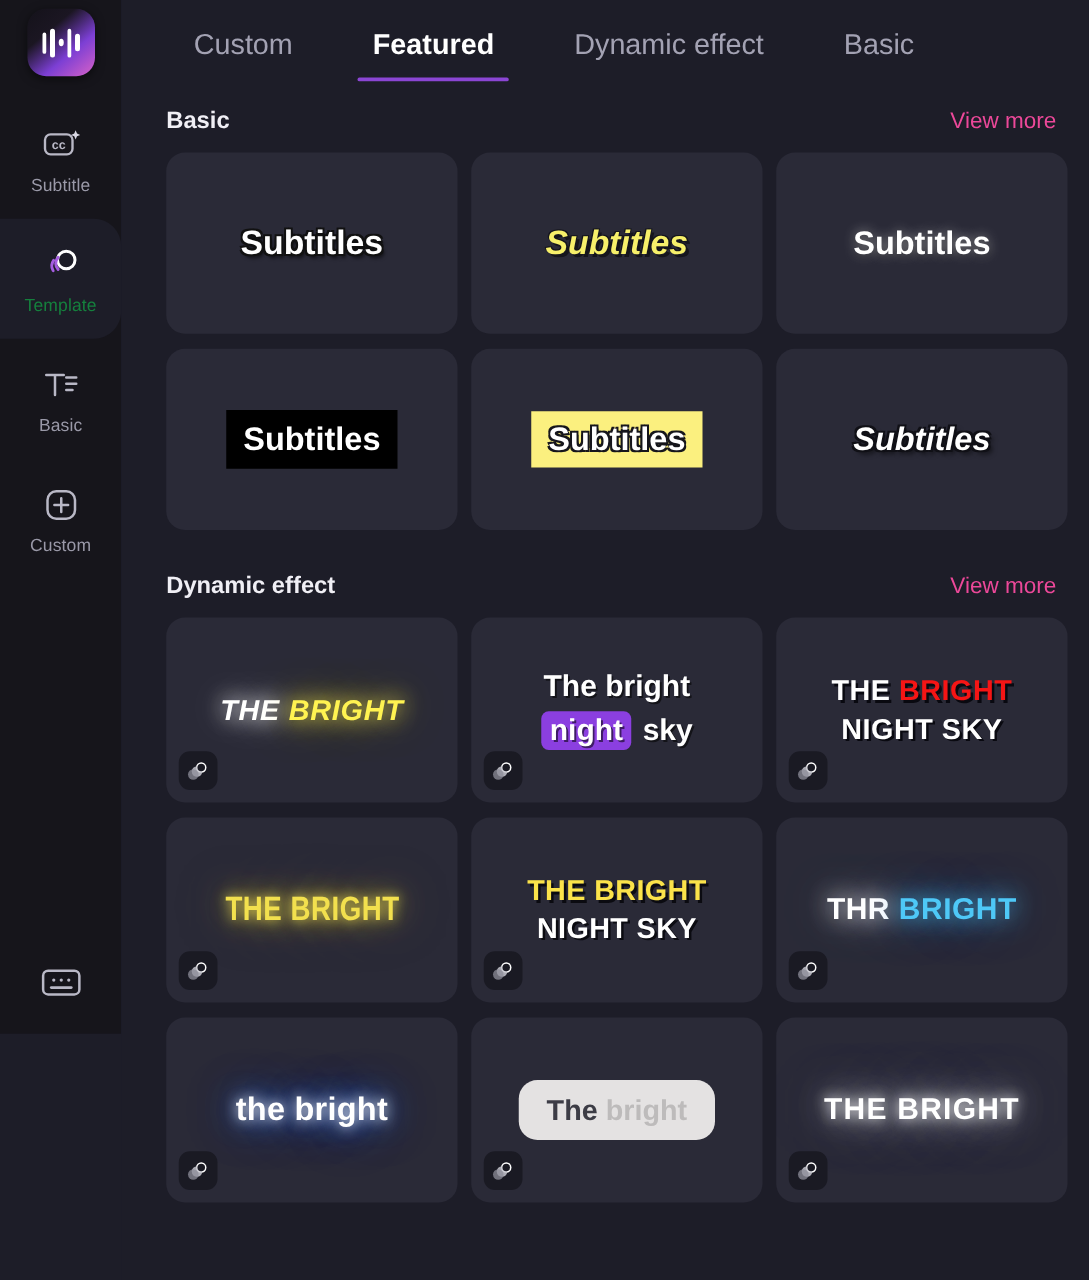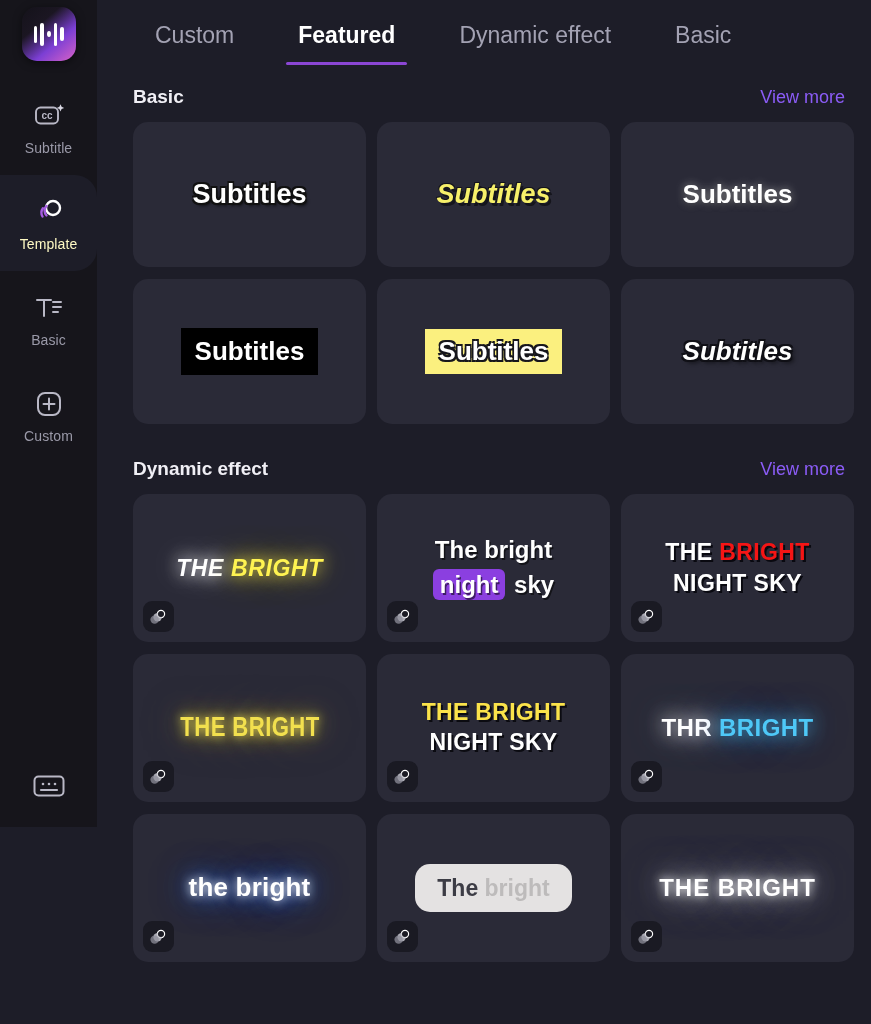--- a/index.html
+++ b/index.html
@@ -38,21 +38,21 @@
   .navitem {
     position: relative;
     width: 97px; height: 96px;
     display: flex; flex-direction: column;
     align-items: center; justify-content: center;
     gap: 7px;
     color: #9a99a8;
     cursor: pointer;
   }
   .navitem .nav-label { font-size: 14px; letter-spacing: .1px; }
-  .navitem.active { color: #fef9c3; }
+  .navitem.active { color: #15803d; }
   .navitem.active::before {
     content: ""; position: absolute; left: 0; top: 0;
     width: 97px; height: 96px;
     background: #1d1d28;
     border-radius: 0 22px 22px 0;
     z-index: 0;
   }
   .navitem .nav-icon, .navitem .nav-label { position: relative; z-index: 1; }
   .nav-icon { width: 34px; height: 34px; display: flex; align-items: center; justify-content: center; }
 
@@ -84,21 +84,21 @@
     content: ""; position: absolute; left: -6px; right: -6px; bottom: 0;
     height: 3.5px; background: #8b46d4; border-radius: 3px;
   }
 
   .section-head {
     display: flex; align-items: baseline; justify-content: space-between;
     padding: 0 26px 0 36px;
     margin-bottom: 14px;
   }
   .section-title { font-size: 19px; font-weight: bold; color: #f0eff5; }
-  .view-more { font-size: 18px; color: #8b5cf6; cursor: pointer; margin-left: 15px; }
+  .view-more { font-size: 18px; color: #ec4899; cursor: pointer; margin-left: 15px; }
 
   .grid {
     display: grid;
     grid-template-columns: repeat(3, 233px);
     gap: 12px 11px;
     padding: 0 26px 0 36px;
   }
   .card {
     position: relative;
     height: 145px;

